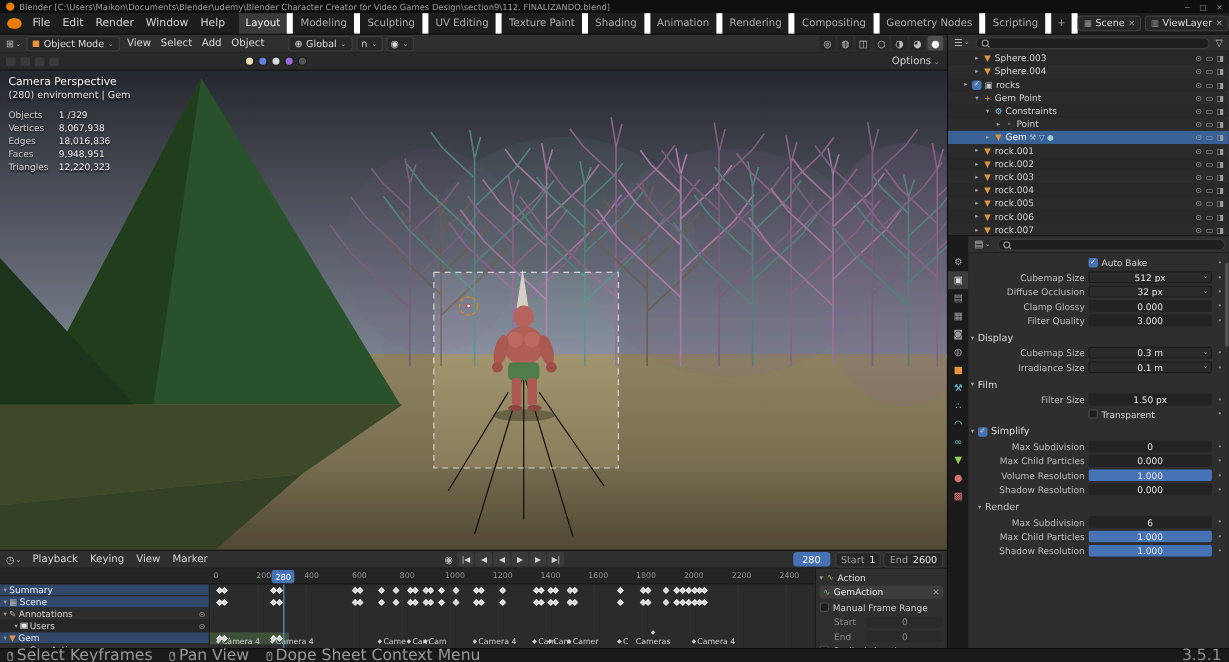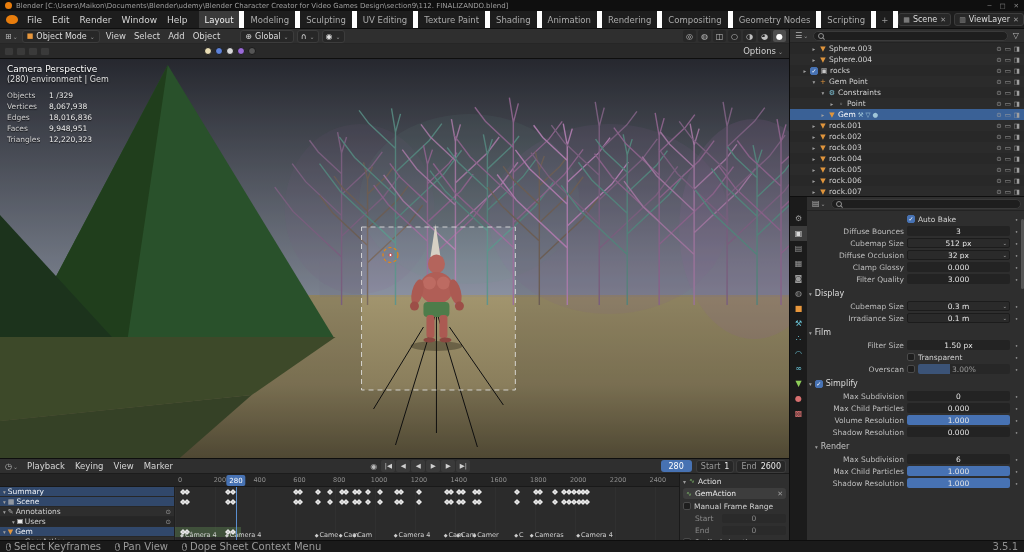--- a/index.html
+++ b/index.html
@@ -146,21 +146,21 @@
 .p-field{flex:1;height:10px;background:#232323;border-radius:2px;position:relative;display:flex;align-items:center;justify-content:center;color:#e6e6e6;overflow:hidden;}
 .p-field.dd{background:#2a2a2a;border:1px solid #1c1c1c;}
 .p-field.disabled{opacity:.55;}
 .pfill{position:absolute;left:0;top:0;bottom:0;background:#4772b3;}
 .pval{position:relative;z-index:1;font-size:7.5px;}
 .pdd{position:absolute;right:2px;z-index:1;font-size:5.5px;color:#9f9f9f;}
 .p-dot{width:7px;flex:none;text-align:center;color:#8f8f8f;font-size:6px;}
 .prop-scroll{position:absolute;right:0;top:8px;width:3px;height:70px;background:#555;border-radius:2px;}
 
 
-.statusbar{height:12px;flex:none;background:#1a1a1a;border-top:1px solid #0d0d0d;display:flex;align-items:center;padding:0 6px;font-size:10px;color:#9a9a9a;gap:44px;}
+.statusbar{height:12px;flex:none;background:#1a1a1a;border-top:1px solid #0d0d0d;display:flex;align-items:center;padding:0 6px;font-size:13px;color:#9a9a9a;gap:44px;}
 .sb-hints{display:flex;gap:14px;}
 .sb-hint{display:inline-flex;align-items:center;gap:3px;}
 .mouse{width:5px;height:8px;border:1px solid #7d7d7d;border-radius:2.5px;position:relative;display:inline-block;}
 .mouse::after{content:"";position:absolute;left:1.5px;top:0;width:1px;height:3px;background:#7d7d7d;}
 .sb-version{margin-left:auto;color:#8f8f8f;}
 </style>
 </head>
 <body>
 
 <div class="app">
@@ -534,21 +534,21 @@
                       <span class="mlb">Cam</span>
                     </span>
                     <span class="marker" style="left: 59.6%;">
                       <span class="mdi">◆</span>
                       <span class="mlb">Camer</span>
                     </span>
                     <span class="marker" style="left: 67.9%;">
                       <span class="mdi">◆</span>
                       <span class="mlb">C</span>
                     </span>
-                    <span class="marker" style="left: 71%;">
+                    <span class="marker" style="left: 71%; flex-direction: column;">
                       <span class="mdi">◆</span>
                       <span class="mlb">Cameras</span>
                     </span>
                     <span class="marker" style="left: 80.2%;">
                       <span class="mdi">◆</span>
                       <span class="mlb">Camera 4</span>
                     </span>
                   </div>
               </div>
               <div class="playhead" style="left: 12.1%;"></div>
@@ -809,27 +809,20 @@
             <div class="prop-scroll"></div>
           <div class="p-row">
                 <span class="p-label"></span>
                 <span class="p-checkwrap">
                   <span class="cb checked">✓</span>
                   <span class="p-checklabel">Auto Bake</span>
                 </span>
                 <span class="p-dot">•</span>
               </div>
               <div class="p-row">
-                <span class="p-label">Diffuse Bounces</span>
-                <span class="p-field">
-                  <span class="pval">3</span>
-                </span>
-                <span class="p-dot">•</span>
-              </div>
-              <div class="p-row">
                 <span class="p-label">Cubemap Size</span>
                 <span class="p-field dd">
                   <span class="pval">512 px</span>
                   <span class="pdd">⌄</span>
                 </span>
                 <span class="p-dot">•</span>
               </div>
               <div class="p-row">
                 <span class="p-label">Diffuse Occlusion</span>
                 <span class="p-field dd">
@@ -881,29 +874,20 @@
                 <span class="p-field">
                   <span class="pval">1.50 px</span>
                 </span>
                 <span class="p-dot">•</span>
               </div>
               <div class="p-row">
                 <span class="p-label"></span>
                 <span class="p-checkwrap">
                   <span class="cb"></span>
                   <span class="p-checklabel">Transparent</span>
-                </span>
-                <span class="p-dot">•</span>
-              </div>
-              <div class="p-row">
-                <span class="p-label">Overscan</span>
-                <span class="cb"></span>
-                <span class="p-field disabled">
-                  <span class="pfill" style="width: 35%;"></span>
-                  <span class="pval">3.00%</span>
                 </span>
                 <span class="p-dot">•</span>
               </div>
               <div class="p-section">
                 <span class="pcaret">▾</span>
                 <span class="cb checked">✓</span>
                 <span class="ptitle">Simplify</span>
               </div>
               <div class="p-row">
                 <span class="p-label">Max Subdivision</span>

